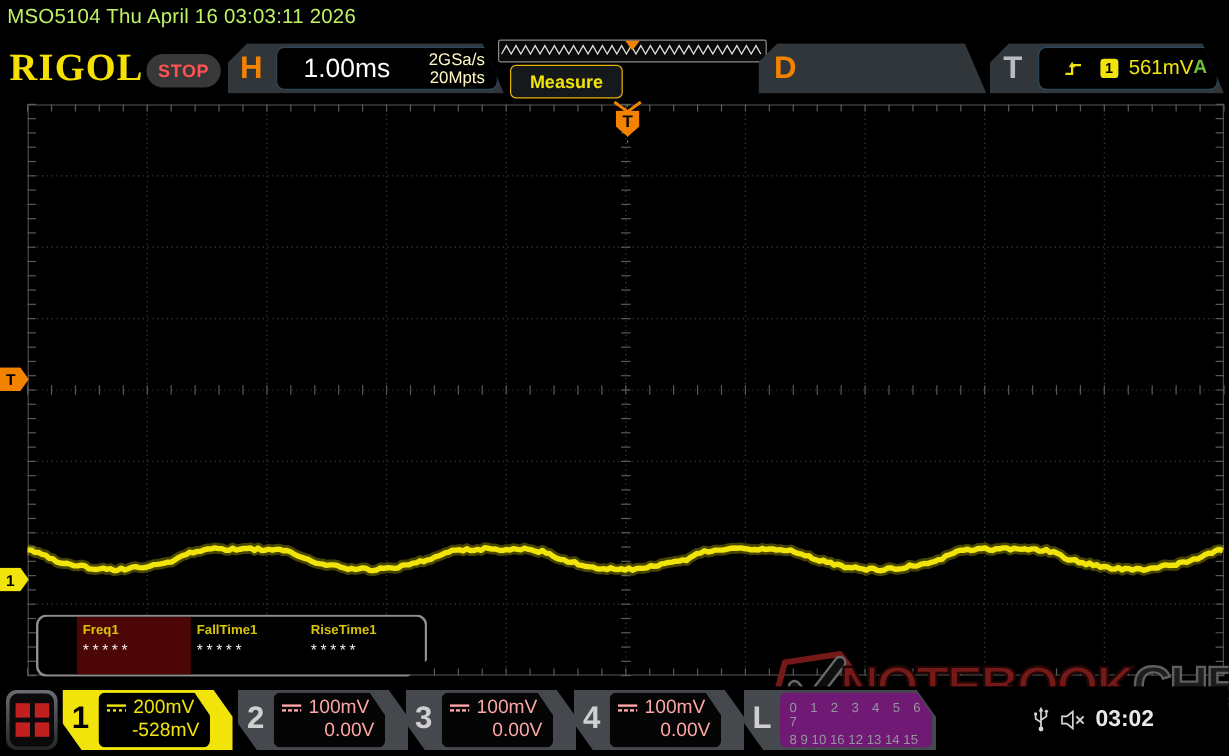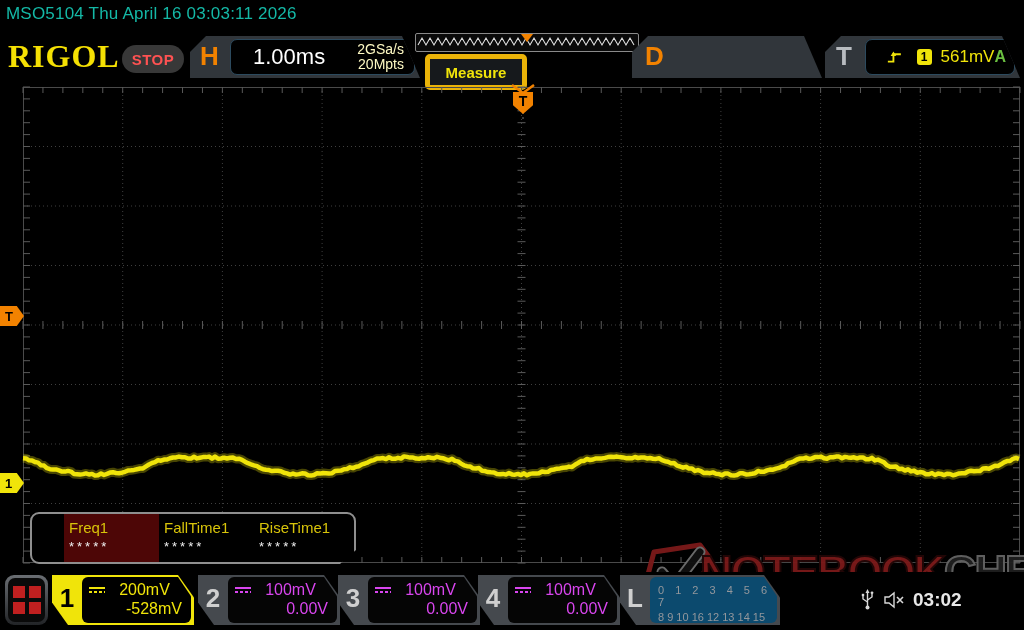--- a/index.html
+++ b/index.html
@@ -1,20 +1,20 @@
 <!DOCTYPE html>
 <html><head>
 <meta charset="utf-8">
 <style>
   html,body{margin:0;padding:0;background:#000;}
   #screen{position:relative;width:1024px;height:630px;background:#000;overflow:hidden;
           font-family:"Liberation Sans",sans-serif;-webkit-font-smoothing:antialiased;}
 
   
-  #status-bar{position:absolute;left:6px;top:4px;color:#14b8a6;font-size:17px;letter-spacing:.2px;}
+  #status-bar{position:absolute;left:6px;top:4px;color:#bef264;font-size:17px;letter-spacing:.2px;}
 
   
   #header{position:absolute;left:0;top:30px;width:1024px;height:52px;background:#000;}
   #rigol-logo{position:absolute;left:8px;top:8px;font-family:"Liberation Serif",serif;
               font-weight:bold;font-size:32px;color:#f5e003;letter-spacing:1px;}
   #run-state{position:absolute;left:122px;top:15px;width:62px;height:28px;background:#383838;
              border-radius:14px;color:#ff5252;font-weight:bold;font-size:15px;
              display:flex;align-items:center;justify-content:center;letter-spacing:.5px;}
 
   .hgroup{position:absolute;top:6px;height:42px;background:#31363b;
@@ -28,21 +28,21 @@
   #h-box{left:40px;right:5px;}
   #h-timebase{color:#ffffff;font-size:22px;margin-left:22px;}
   #h-rate{margin-left:auto;text-align:right;padding-right:10px;color:#fef9c3;font-size:14px;line-height:15px;}
 
   #overview-strip{position:absolute;left:415px;top:3px;width:222px;height:17px;background:#0a0a0a;
                   border:1px solid #8a8a8a;border-radius:2px;}
   #overview-marker{position:absolute;left:50%;margin-left:-6px;top:0;width:0;height:0;
                    border-left:6px solid transparent;border-right:6px solid transparent;
                    border-top:8px solid #f28200;}
 
-  .hbtn{position:absolute;top:24px;height:26px;background:#16191c;border:5px solid #eab308;
+  .hbtn{position:absolute;top:24px;height:26px;background:#16191c;border:1px solid #eab308;
         border-radius:5px;display:flex;align-items:center;justify-content:center;
         font-size:15px;font-weight:bold;}
   #measure-btn{left:425px;width:92px;color:#f0e40a;}
   #stoprun-btn{left:531px;width:94px;color:#ff1f1f;}
 
   #d-group{left:632px;width:190px;}
   #d-group .glabel{left:13px;}
   #d-box{left:46px;right:5px;}
   #d-value{color:#e0e0e0;font-size:20px;margin-left:18px;}
 
@@ -70,59 +70,59 @@
            clip-path:polygon(0 0,100% 0,100% 60%,50% 100%,0 60%);color:#000;font-weight:bold;
            font-size:14px;text-align:center;line-height:18px;}
 
   
   #measure-panel{position:absolute;left:30px;top:512px;width:326px;height:52px;background:#000;
                  border:2px solid #8f8f8f;border-radius:9px;box-sizing:border-box;
                  display:flex;padding-left:32px;overflow:hidden;
                  clip-path:polygon(0 0,100% 0,100% calc(100% - 14px),calc(100% - 16px) 100%,0 100%);}
   .meas-col{width:95px;padding:5px 0 0 5px;box-sizing:border-box;}
   .meas-col.hl{background:#4d0606;}
-  .meas-label{color:#d8c40a;font-size:15px;font-weight:normal;}
+  .meas-label{color:#d8c40a;font-size:11px;font-weight:bold;}
   .meas-value{color:#f0f0f0;font-size:13px;letter-spacing:3px;margin-top:3px;}
 
   
   #watermark{position:absolute;left:640px;top:540px;width:384px;height:75px;pointer-events:none;opacity:.96;}
   #wm-text{position:absolute;left:60px;top:6px;font-size:45px;font-weight:bold;letter-spacing:-2px;white-space:nowrap;}
   #wm-part1{color:#7a1a1a;-webkit-text-stroke:2px #230707;text-shadow:0 0 2px #000;}
   #wm-part2{color:#1f1f1f;-webkit-text-stroke:2px #636363;}
 
   
   #bottom-bar{position:absolute;left:0;top:572px;width:1024px;height:58px;background:#000;}
   #display-menu-btn{position:absolute;left:5px;top:3px;width:43px;height:50px;border-radius:9px;
                     background:linear-gradient(#6a6e73,#222427);padding:3px;box-sizing:border-box;}
   #display-menu-btn .inner{width:100%;height:100%;background:#0a0a0a;border-radius:7px;
                     display:grid;grid-template-columns:12px 12px;grid-gap:4px;place-content:center;}
   #display-menu-btn .sq{width:12px;height:12px;background:#c02020;}
 
   .ch-box{position:absolute;top:3px;height:50px;width:142px;display:flex;box-sizing:border-box;
           clip-path:polygon(0 0,calc(100% - 16px) 0,100% 45%,100% 100%,16px 100%,0 55%);}
   .ch-num{width:30px;font-size:26px;font-weight:bold;text-align:center;padding-top:8px;}
-  .ch-inner{flex:1;margin:2px 3px 2px 0;border-radius:6px;padding:4px 9px 0 7px;box-sizing:border-box;
+  .ch-inner{flex:1;margin:2px 19px 2px 0;border-radius:6px;padding:4px 9px 0 7px;box-sizing:border-box;
             clip-path:polygon(0 0,calc(100% - 13px) 0,100% 42%,100% 100%,0 100%);}
   .ch-line1{display:flex;align-items:center;font-size:16px;}
   .ch-line1 .scale{flex:1;text-align:center;}
   .ch-line2{text-align:right;font-size:16px;margin-top:1px;}
   .ch-on{background:#f0e40a;color:#000;}
   .ch-on .ch-inner{background:#000;color:#f0e40a;}
   .ch-off{background:#45494e;color:#cfcfcf;}
-  .ch-off .ch-inner{background:#050505;color:#d946ef;}
+  .ch-off .ch-inner{background:#050505;color:#fca5a5;}
   #ch1-box{left:52px;} #ch2-box{left:198px;} #ch3-box{left:338px;} #ch4-box{left:478px;}
 
   .dc-icon{width:16px;margin-right:2px;}
   .dc-icon .solid{height:2px;background:currentColor;margin-bottom:2px;}
   .dc-icon .dash{height:2px;background:repeating-linear-gradient(90deg,currentColor 0 3px,transparent 3px 5px);}
 
   #digital-box{position:absolute;left:620px;top:3px;height:50px;width:160px;background:#45494e;display:flex;
                clip-path:polygon(0 0,calc(100% - 16px) 0,100% 45%,100% 100%,16px 100%,0 55%);}
   #digital-box .ch-num{color:#cfcfcf;}
-  #digital-inner{flex:1;margin:2px 3px 2px 0;background:#0c4a6e;border-radius:6px;color:#93979c;
+  #digital-inner{flex:1;margin:2px 3px 2px 0;background:#701a75;border-radius:6px;color:#93979c;
                  font-size:11px;padding:7px 6px 0 8px;box-sizing:border-box;
                  clip-path:polygon(0 0,calc(100% - 13px) 0,100% 42%,100% 100%,0 100%);}
   #digital-row1{word-spacing:6px;letter-spacing:1px;}
   #digital-row2{margin-top:3px;letter-spacing:0;}
 
   #tray{position:absolute;left:860px;top:588px;display:flex;align-items:center;font-weight:bold;}
   #clock{color:#e8e8e8;font-size:19px;margin-left:8px;}
 </style>
 </head>
 <body>

